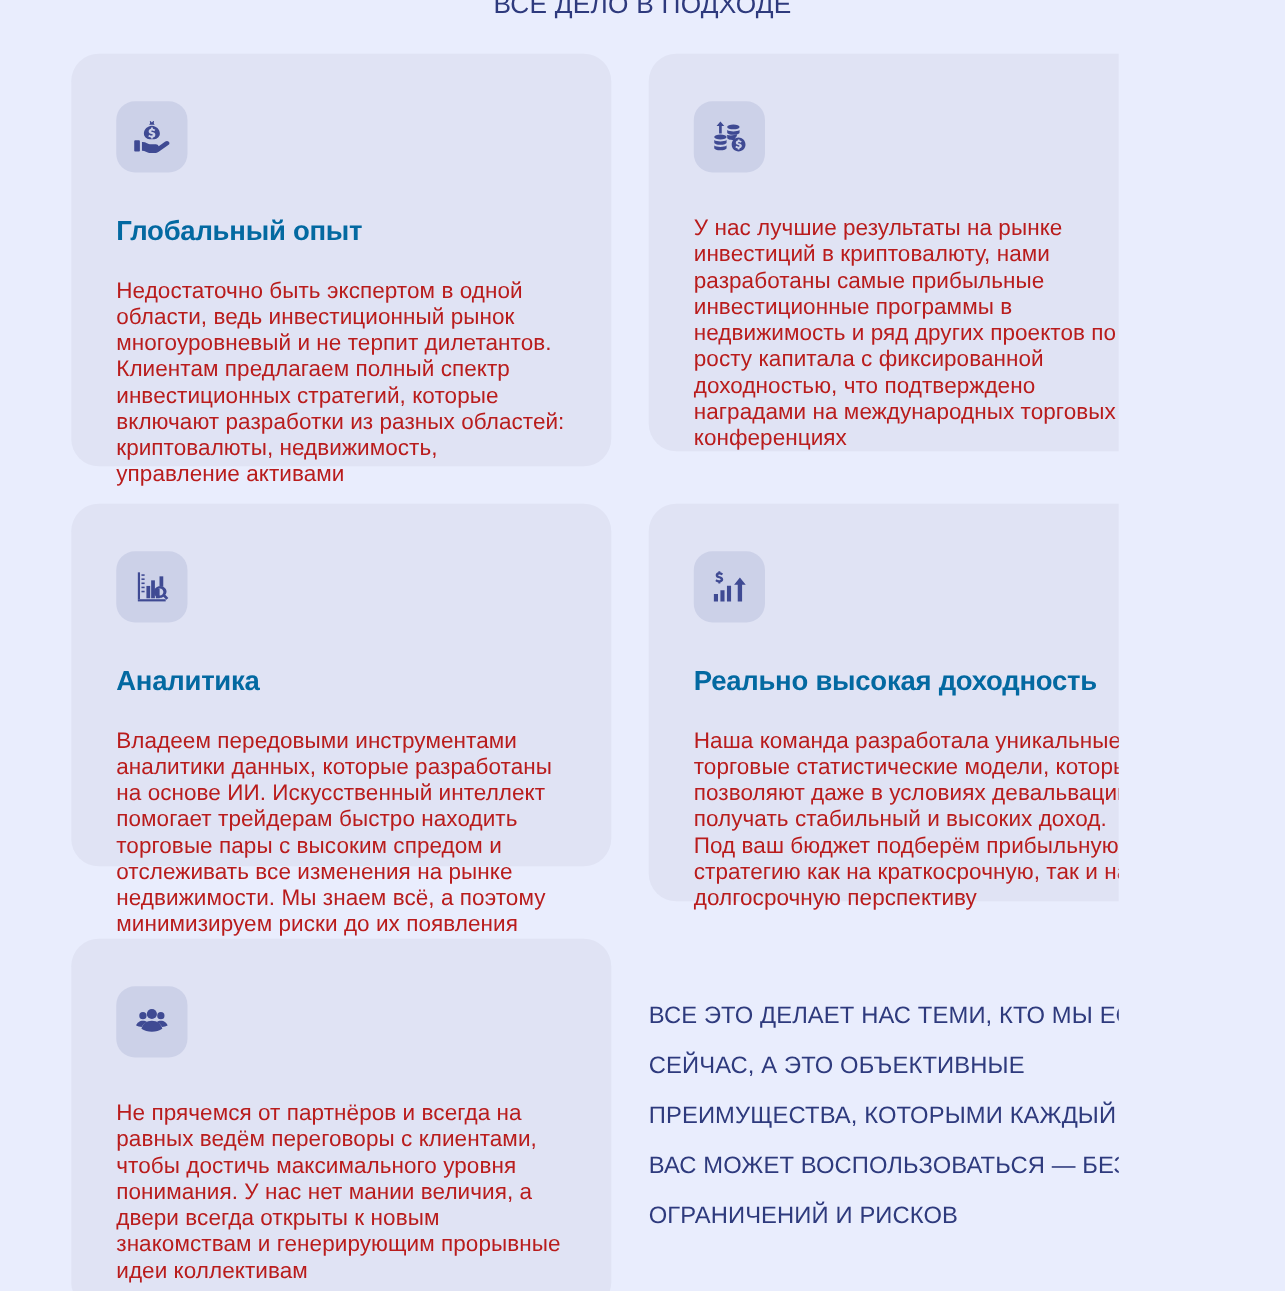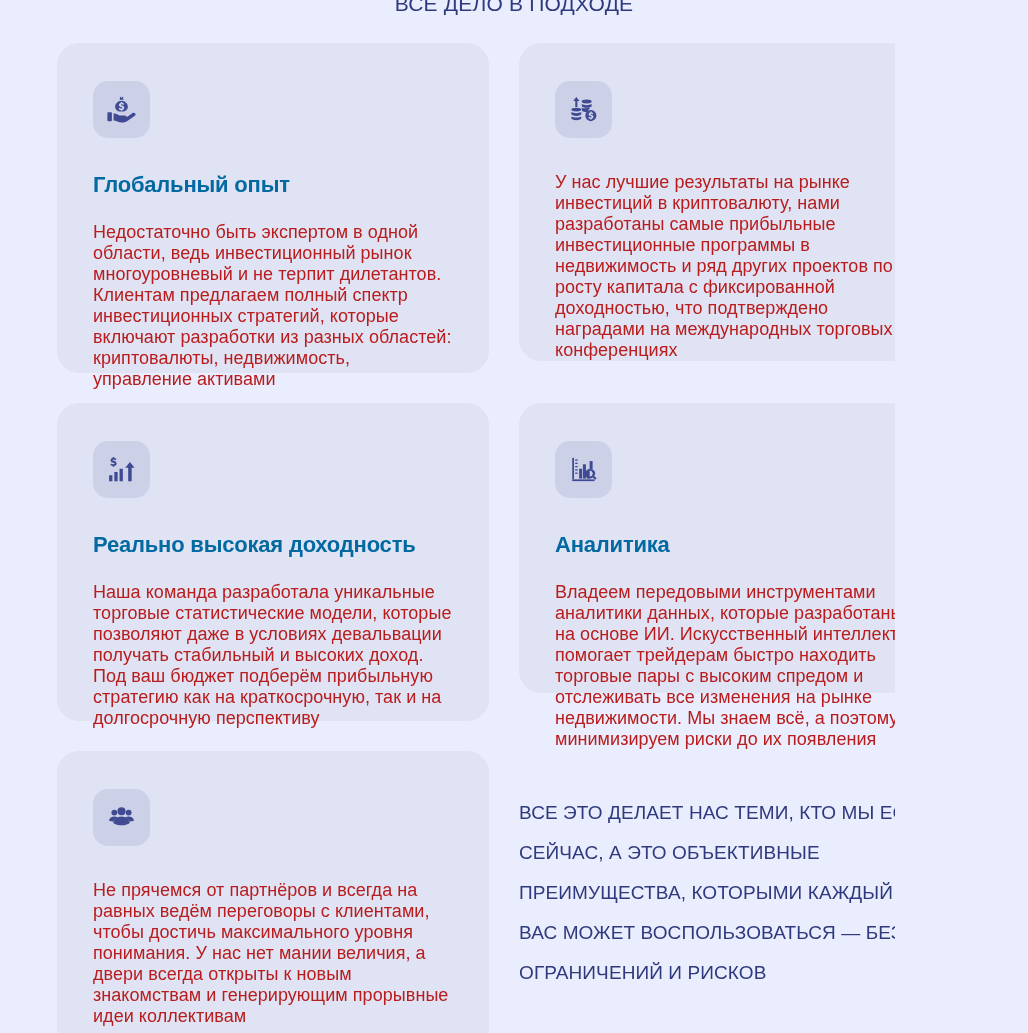--- a/index.html
+++ b/index.html
@@ -149,52 +149,52 @@
             <path d="M14.2 14.8v2c0 1.1 2.3 2 5.1 2 .3 0 .6 0 .9-.1.3-1.4 1-2.6 2-3.5v-1.6c-1.2.8-3.2 1.2-5.1 1.2s-3.9-.4-5.1-1.2z"></path>
             <path d="M23.6 16.6c-3.1 0-5.7 2.5-5.7 5.7s2.5 5.7 5.7 5.7 5.7-2.5 5.7-5.7-2.6-5.7-5.7-5.7zm.7 8.9v.9h-1.4v-.9c-.8-.1-1.5-.5-2-1l.8-1.1c.5.4 1.1.7 1.8.7.6 0 .9-.2.9-.6 0-1-3.1-.4-3.1-2.6 0-.9.6-1.7 1.7-1.9v-.9h1.4v.9c.7.1 1.3.4 1.8.8l-.8 1.1c-.4-.4-1-.6-1.5-.6-.5 0-.7.2-.7.5 0 1 3.1.4 3.1 2.6-.1 1.1-.8 1.9-2 2.1z"></path>
           </svg>
         </div>
         <p class="card-text">У нас лучшие результаты на рынке инвестиций в криптовалюту, нами разработаны самые прибыльные инвестиционные программы в недвижимость и ряд других проектов по росту капитала с фиксированной доходностью, что подтверждено наградами на международных торговых конференциях</p>
       </div>
     </div>
 
     <div class="row">
 
-      <div class="card c3">
-        <div class="icon-box">
-          <svg width="31" height="31" viewBox="0 0 32 32" fill="#3f4a93" aria-hidden="true">
-            <path d="M8.5 12.3v.9h-1.6v-.9c-1-.1-1.9-.5-2.5-1.2l1-1.4c.6.5 1.3.9 2.2.9.7 0 1.2-.3 1.2-.8 0-1.3-4.1-.5-4.1-3.4 0-1.2.9-2.2 2.2-2.4v-1h1.6v1c.9.1 1.7.5 2.3 1.1l-1.1 1.3c-.5-.4-1.2-.7-1.9-.7-.6 0-1 .2-1 .6 0 1.2 4.1.5 4.1 3.4.1 1.4-.9 2.4-2.4 2.6z"></path>
-            <path d="M3.2 21.9h3.4v6.2H3.2zM8.6 18.7H12v9.4H8.6zM14 15.1h3.4v13H14z"></path>
-            <path d="M24.7 8.3l-4.8 6h3v13.8h3.6V14.3h3z"></path>
-          </svg>
-        </div>
-        <h3 class="card-title">Реально высокая доходность</h3>
-        <p class="card-text">Наша команда разработала уникальные торговые статистические модели, которые позволяют даже в условиях девальвации получать стабильный и высоких доход. Под ваш бюджет подберём прибыльную стратегию как на краткосрочную, так и на долгосрочную перспективу</p>
-      </div>
-
       <div class="card c4">
         <div class="icon-box">
           <svg width="31" height="31" viewBox="0 0 32 32" fill="#3f4a93" aria-hidden="true">
             <rect x="4.4" y="4" width="1.8" height="22.2"></rect>
             <rect x="4.4" y="26.2" width="23" height="1.8"></rect>
             <rect x="7.4" y="5.6" width="2.6" height="1.3"></rect>
             <rect x="7.4" y="9" width="2.6" height="1.3"></rect>
             <rect x="7.4" y="12.4" width="2.6" height="1.3"></rect>
             <rect x="7.4" y="15.8" width="2.6" height="1.3"></rect>
             <rect x="7.4" y="19.2" width="2.6" height="1.3"></rect>
             <rect x="11.5" y="15.2" width="3.1" height="10.2"></rect>
             <rect x="15.4" y="10.6" width="3.1" height="14.8"></rect>
             <rect x="19.3" y="17.6" width="3.1" height="7.8"></rect>
             <rect x="22.3" y="7.3" width="3.1" height="8.6"></rect>
             <path d="M22.6 15.4c-2.7 0-4.9 2.2-4.9 4.9s2.2 4.9 4.9 4.9c1.1 0 2.1-.4 2.9-1l2.5 2.5 1.6-1.6-2.5-2.5c.6-.8 1-1.8 1-2.9-.1-2.6-2.3-4.3-5.5-4.3zm0 7.8c-1.6 0-2.9-1.3-2.9-2.9s1.3-2.9 2.9-2.9 2.9 1.3 2.9 2.9-1.3 2.9-2.9 2.9z"></path>
           </svg>
         </div>
         <h3 class="card-title">Аналитика</h3>
         <p class="card-text">Владеем передовыми инструментами аналитики данных, которые разработаны на основе ИИ. Искусственный интеллект помогает трейдерам быстро находить торговые пары с высоким спредом и отслеживать все изменения на рынке недвижимости. Мы знаем всё, а поэтому минимизируем риски до их появления</p>
       </div>
+
+      <div class="card c3">
+        <div class="icon-box">
+          <svg width="31" height="31" viewBox="0 0 32 32" fill="#3f4a93" aria-hidden="true">
+            <path d="M8.5 12.3v.9h-1.6v-.9c-1-.1-1.9-.5-2.5-1.2l1-1.4c.6.5 1.3.9 2.2.9.7 0 1.2-.3 1.2-.8 0-1.3-4.1-.5-4.1-3.4 0-1.2.9-2.2 2.2-2.4v-1h1.6v1c.9.1 1.7.5 2.3 1.1l-1.1 1.3c-.5-.4-1.2-.7-1.9-.7-.6 0-1 .2-1 .6 0 1.2 4.1.5 4.1 3.4.1 1.4-.9 2.4-2.4 2.6z"></path>
+            <path d="M3.2 21.9h3.4v6.2H3.2zM8.6 18.7H12v9.4H8.6zM14 15.1h3.4v13H14z"></path>
+            <path d="M24.7 8.3l-4.8 6h3v13.8h3.6V14.3h3z"></path>
+          </svg>
+        </div>
+        <h3 class="card-title">Реально высокая доходность</h3>
+        <p class="card-text">Наша команда разработала уникальные торговые статистические модели, которые позволяют даже в условиях девальвации получать стабильный и высоких доход. Под ваш бюджет подберём прибыльную стратегию как на краткосрочную, так и на долгосрочную перспективу</p>
+      </div>
     </div>
 
     <div class="row last">
 
       <div class="card c5">
         <div class="icon-box">
           <svg width="31" height="31" viewBox="0 0 32 32" fill="#3f4a93" aria-hidden="true">
             <circle cx="8.6" cy="10.9" r="3"></circle>
             <path d="M8.6 15c-2.7 0-5 1.7-5.6 4 1.3.7 2.9 1.1 4.6 1.2.9-1.9 2.5-3.4 4.5-4.2-1-.6-2.2-1-3.5-1z"></path>
             <circle cx="23.4" cy="10.9" r="3"></circle>

